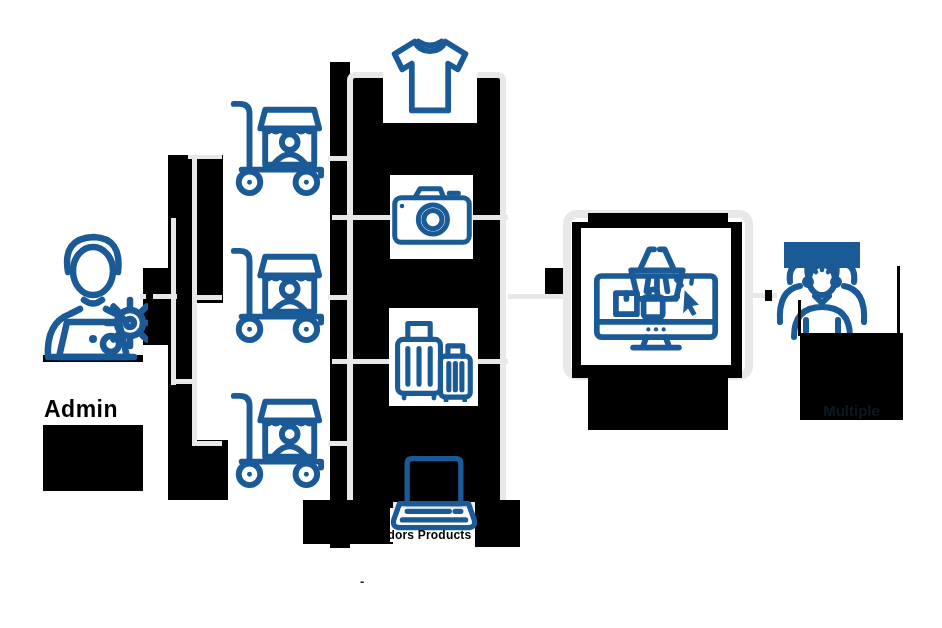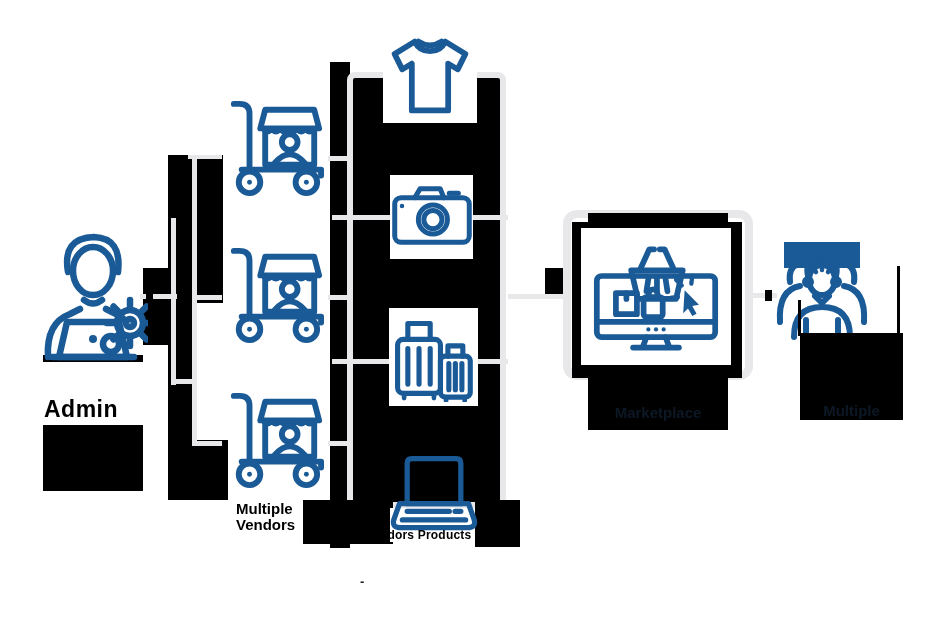--- a/index.html
+++ b/index.html
@@ -188,21 +188,20 @@
     <svg>
         <use href="#sy-camera"></use>
       </svg>
   </div>
   <div class="icon" style="left:392px;top:314px;width:82px;height:88px;">
     <svg>
         <use href="#sy-luggage"></use>
       </svg>
   </div>
 
-  <div class="lbl lbl-vendors">Multiple Vendors</div>
   <div class="blk" style="left:303px;top:500px;width:90px;height:44px;"></div>
   <div class="blk" style="left:475px;top:500px;width:45px;height:47px;"></div>
 
   <div class="wbox" style="left:390px;top:508px;width:84px;height:34px;"></div>
   <div class="icon" style="left:388px;top:453px;width:92px;height:84px;">
     <svg>
         <use href="#sy-laptop"></use>
       </svg>
   </div>
 
@@ -221,16 +220,15 @@
         <use href="#sy-customers"></use>
       </svg>
   </div>
   <div class="thinblk" style="left:897px;top:266px;width:3px;height:70px;"></div>
   <div class="thinblk" style="left:798px;top:300px;width:3px;height:36px;"></div>
   <div class="blk" style="left:800px;top:333px;width:103px;height:87px;"></div>
 
   <div class="lbl lbl-admin">Admin</div>
   <div class="lbl lbl-products">Multiple Vendors Products</div>
   <div class="lbl lbl-dash">-</div>
-  <div class="lbl lbl-marketplace">Marketplace</div>
   <div class="lbl lbl-customers">Multiple</div>
 
 </div>
 
 </body></html>

